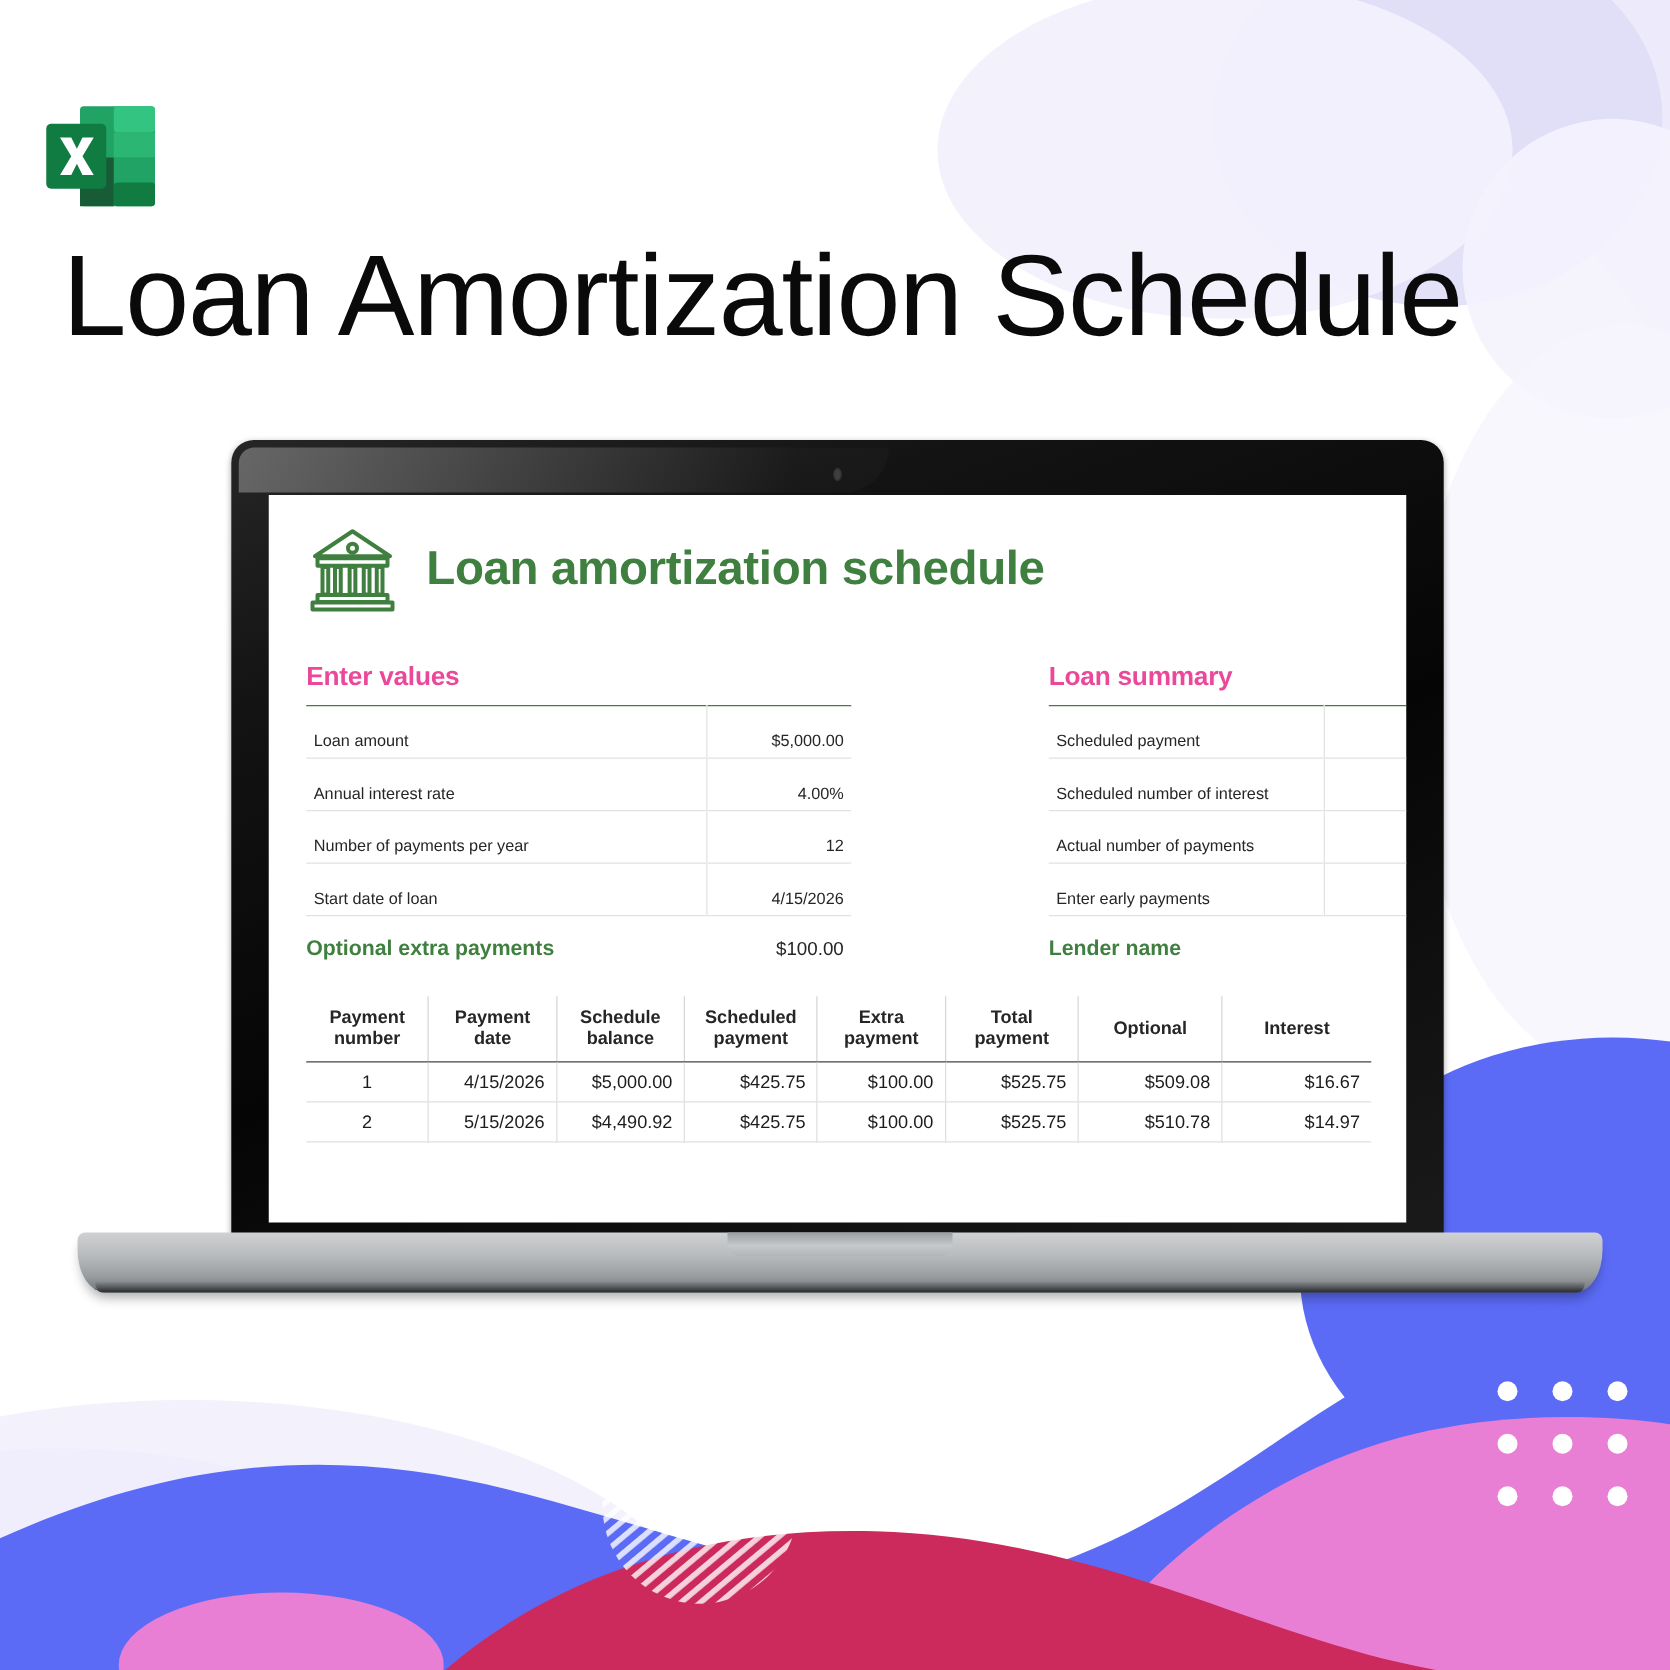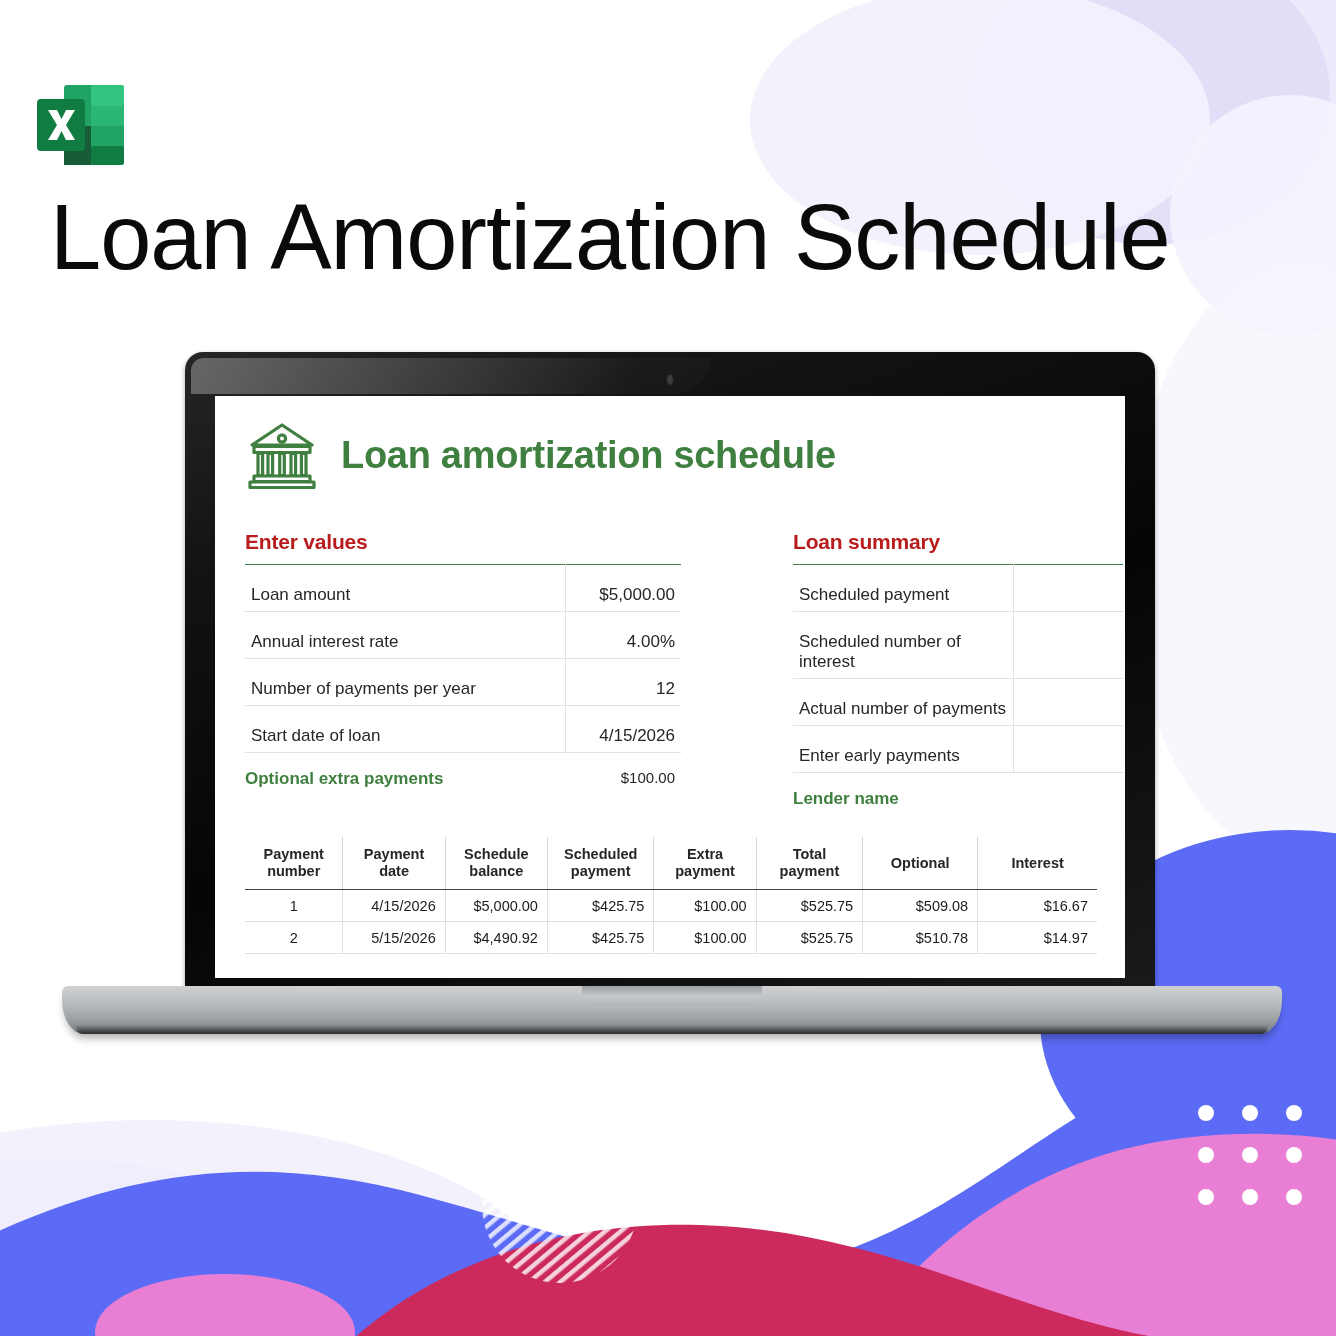--- a/index.html
+++ b/index.html
@@ -91,40 +91,40 @@
   .bank-icon { width: 74px; height: 74px; flex: 0 0 auto; }
   .sheet-title {
     font-size: 38px; font-weight: 700; color: #3f7f3f;
     letter-spacing: -.3px; line-height: 1;
     font-family: "Liberation Sans", sans-serif;
   }
 
   .panels { display: flex; gap: 0; }
   .panel-left { width: 436px; flex: 0 0 auto; }
   .panel-gap  { width: 112px; flex: 0 0 auto; }
-  .panel-right{ width: 330px; flex: 0 0 auto; }
+  .panel-right{ width: 330px; flex: 0 0 auto; margin-left: 46px; }
 
   .sec-title {
-    font-size: 21px; font-weight: 700; color: #b91c1c;
+    font-size: 21px; font-weight: 700; color: #ec4899;
     margin-bottom: 10px; letter-spacing: -.2px;
   }
   .kv-table { width: 100%; border-collapse: collapse; }
   .kv-table tr { border-bottom: 1px solid #e2e2e2; }
   .kv-table tr:first-child { border-top: 1.5px solid #3f7f3f; }
   .kv-table td {
     padding: 20px 6px 6px 6px;
-    font-size: 17px; color: #262626; height: 32px;
+    font-size: 13px; color: #262626; height: 32px;
     font-family: "Liberation Sans", sans-serif;
   }
   .kv-k { border-right: 1px solid #e2e2e2; }
   .kv-v { text-align: right; width: 116px; color: #3a3a3a; }
   .kv-v-blank { width: 110px; }
 
   .sub-row {
-    display: flex; align-items: flex-start; justify-content: space-between;
+    display: flex; align-items: center; justify-content: space-between;
     margin-top: 16px;
   }
   .sub-title { font-size: 17px; font-weight: 700; color: #3f7f3f; }
   .sub-val   { font-size: 15px; color: #262626; padding-right: 6px; }
 
   
   .amort { width: 100%; border-collapse: collapse; margin-top: 28px; table-layout: fixed; }
   .amort th {
     font-size: 14.5px; font-weight: 700; color: #262626;
     padding: 9px 8px; line-height: 1.18; text-align: center;

